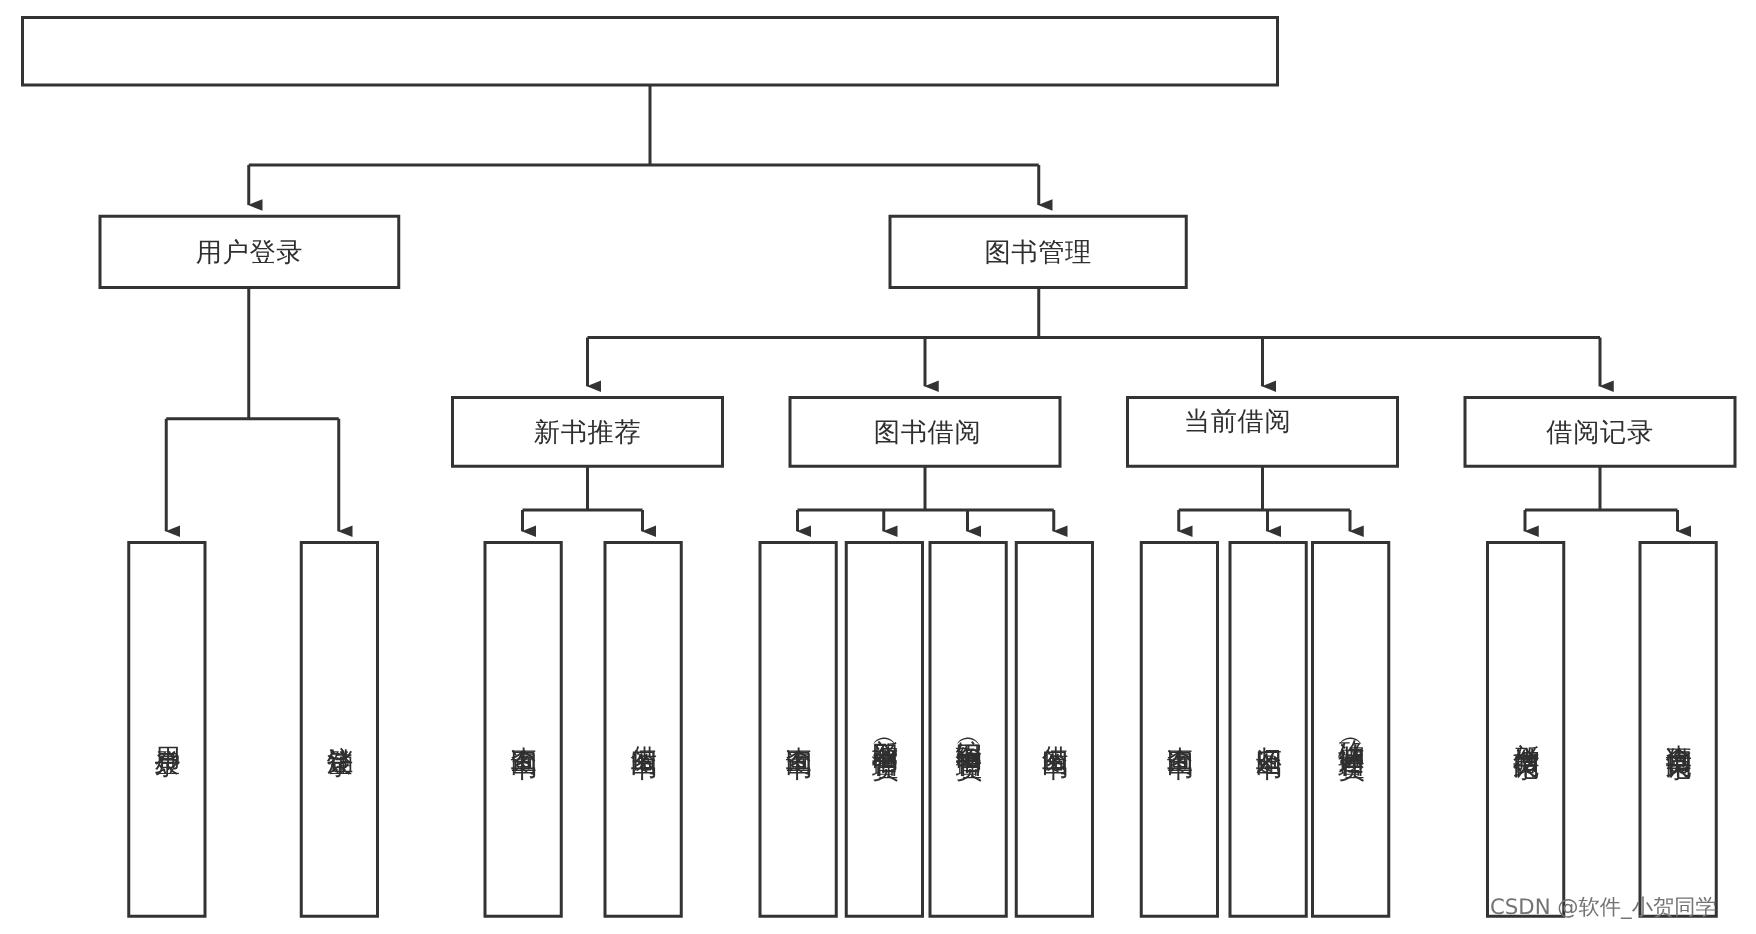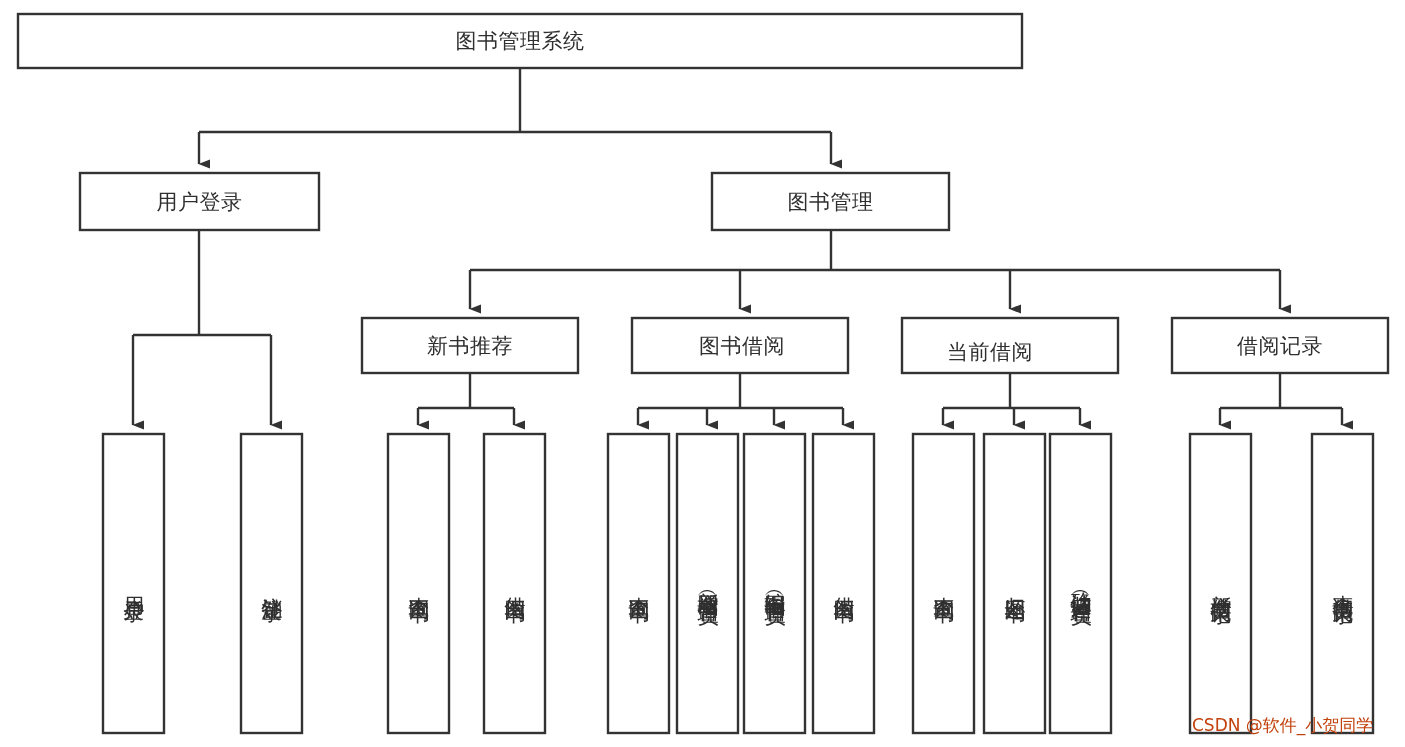--- a/index.html
+++ b/index.html
@@ -58,21 +58,21 @@
     color: #2f2f2f;
     font-size: 21px;
     writing-mode: vertical-rl;
     text-orientation: upright;
     letter-spacing: 2px;
     line-height: 1;
     pointer-events: none;
   }
   .watermark {
     position: absolute;
-    color: #c2410c;
+    color: #737373;
     font-size: 17px;
     white-space: nowrap;
     pointer-events: none;
   }
 </style>
 </head>
 <body>
 
 <div id="canvas">
 
@@ -142,28 +142,27 @@
     <path class="conn" d="M943 408 L943 425" marker-end="url(#arrow)"></path>
     <path class="conn" d="M1014 408 L1014 425" marker-end="url(#arrow)"></path>
     <path class="conn" d="M1080 408 L1080 425" marker-end="url(#arrow)"></path>
 
     <path class="conn" d="M1280 373 L1280 408"></path>
     <path class="conn" d="M1220 408 L1342 408"></path>
     <path class="conn" d="M1220 408 L1220 425" marker-end="url(#arrow)"></path>
     <path class="conn" d="M1342 408 L1342 425" marker-end="url(#arrow)"></path>
   </svg>
 
-  <div class="node-label-h" style="left:18px;  top:14px;  width:1004px; height:54px;">图书管理系统</div>
 
   <div class="node-label-h" style="left:80px;  top:173px; width:239px; height:57px;">用户登录</div>
   <div class="node-label-h" style="left:362px; top:318px; width:216px; height:55px;">新书推荐</div>
 
   <div class="node-label-h" style="left:712px; top:173px; width:237px; height:57px;">图书管理</div>
   <div class="node-label-h" style="left:632px; top:318px; width:220px; height:55px;">图书借阅</div>
-  <div class="node-label-h" style="left:902px; top:324px; width:176px; height:55px;">当前借阅</div>
+  <div class="node-label-h" style="left:902px; top:309px; width:176px; height:55px;">当前借阅</div>
   <div class="node-label-h" style="left:1172px;top:318px; width:216px; height:55px;">借阅记录</div>
 
   <div class="node-label-v" style="left:103px; top:434px; width:61px; height:299px;">用户登录</div>
   <div class="node-label-v" style="left:241px; top:434px; width:61px; height:299px;">注销登录</div>
   <div class="node-label-v" style="left:388px; top:434px; width:61px; height:299px;">查询图书</div>
   <div class="node-label-v" style="left:484px; top:434px; width:61px; height:299px;">借阅图书</div>
   <div class="node-label-v" style="left:608px; top:434px; width:61px; height:299px;">查询图书</div>
   <div class="node-label-v" style="left:677px; top:434px; width:61px; height:299px;">新增图书（管理员）</div>
   <div class="node-label-v" style="left:744px; top:434px; width:61px; height:299px;">编辑图书（管理员）</div>
   <div class="node-label-v" style="left:813px; top:434px; width:61px; height:299px;">借阅图书</div>

